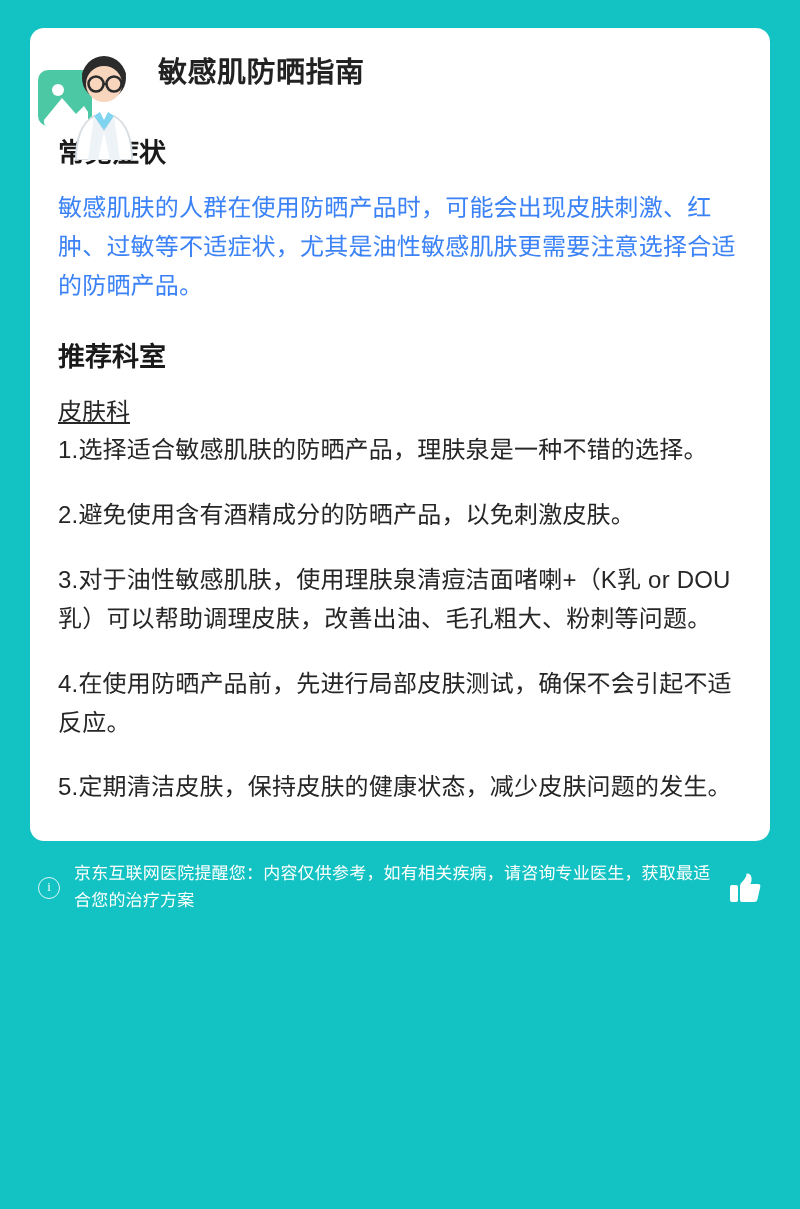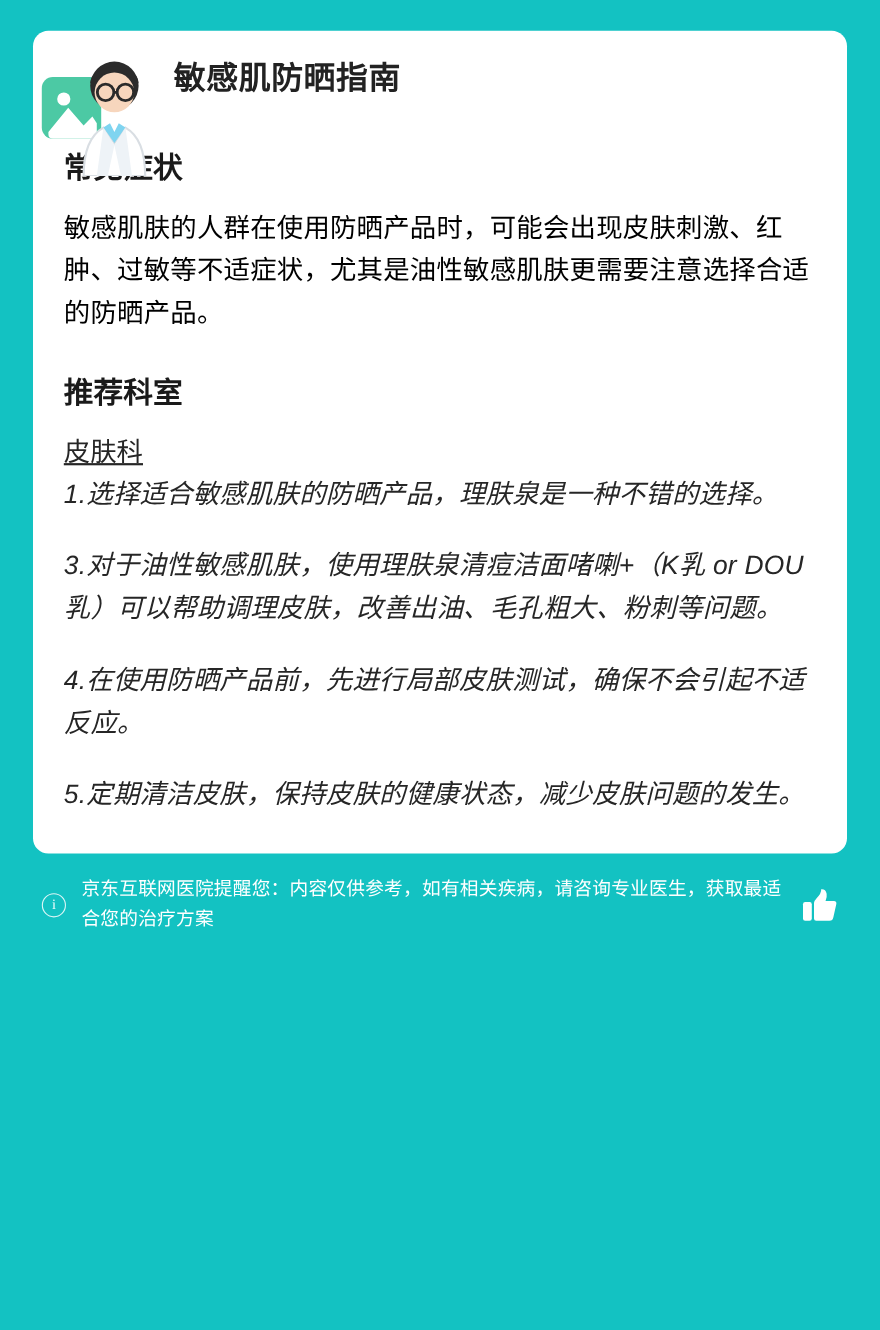--- a/index.html
+++ b/index.html
@@ -56,37 +56,36 @@
     font-weight: bold;
     color: #1a1a1a;
     margin: 34px 0 18px 0;
     line-height: 1.3;
   }
   h2.section-heading:first-child {
     margin-top: 6px;
   }
   p.body-text {
     font-size: 24px;
-    color: #000000;
+    color: #3b82f6;
     line-height: 1.62;
     margin: 0 0 18px 0;
     letter-spacing: 0.2px;
   }
   p.plain-value {
     font-size: 24px;
     color: #262626;
     line-height: 1.6;
     margin: 0;
     text-decoration: underline;
   }
   ol.tips {
     list-style: none;
     margin: 0;
     padding: 0;
-    font-style: italic;
   }
   ol.tips li {
     font-size: 24px;
     color: #262626;
     line-height: 1.62;
     margin: 0 0 26px 0;
     letter-spacing: 0.2px;
   }
   ol.tips li:last-child {
     margin-bottom: 0;
@@ -161,20 +160,21 @@
     <div class="content">
 
       <h2 class="section-heading">常见症状</h2>
       <p class="body-text">敏感肌肤的人群在使用防晒产品时，可能会出现皮肤刺激、红肿、过敏等不适症状，尤其是油性敏感肌肤更需要注意选择合适的防晒产品。</p>
 
       <h2 class="section-heading">推荐科室</h2>
       <p class="plain-value">皮肤科</p>
 
       <ol class="tips">
         <li>1.选择适合敏感肌肤的防晒产品，理肤泉是一种不错的选择。</li>
+        <li>2.避免使用含有酒精成分的防晒产品，以免刺激皮肤。</li>
         <li>3.对于油性敏感肌肤，使用理肤泉清痘洁面啫喇+（K乳 or DOU乳）可以帮助调理皮肤，改善出油、毛孔粗大、粉刺等问题。</li>
         <li>4.在使用防晒产品前，先进行局部皮肤测试，确保不会引起不适反应。</li>
         <li>5.定期清洁皮肤，保持皮肤的健康状态，减少皮肤问题的发生。</li>
       </ol>
 
     </div>
   </div>
 
   <div class="footer">
     <div class="info-badge">i</div>

